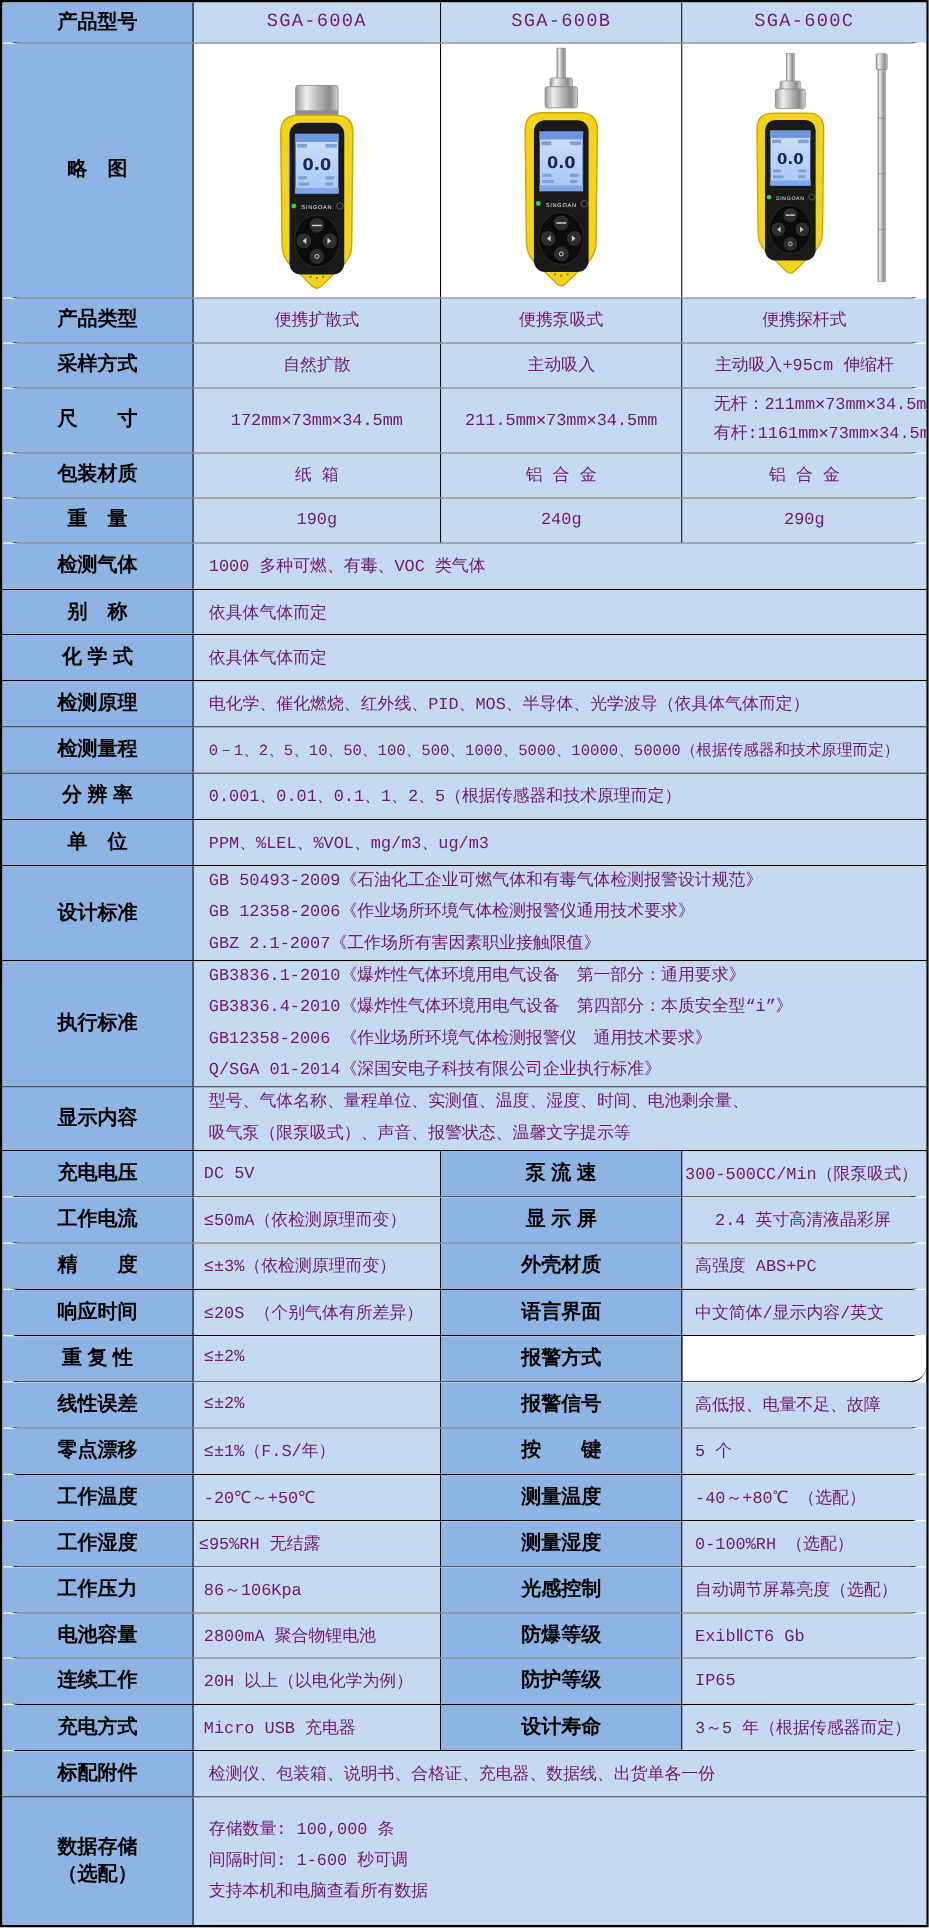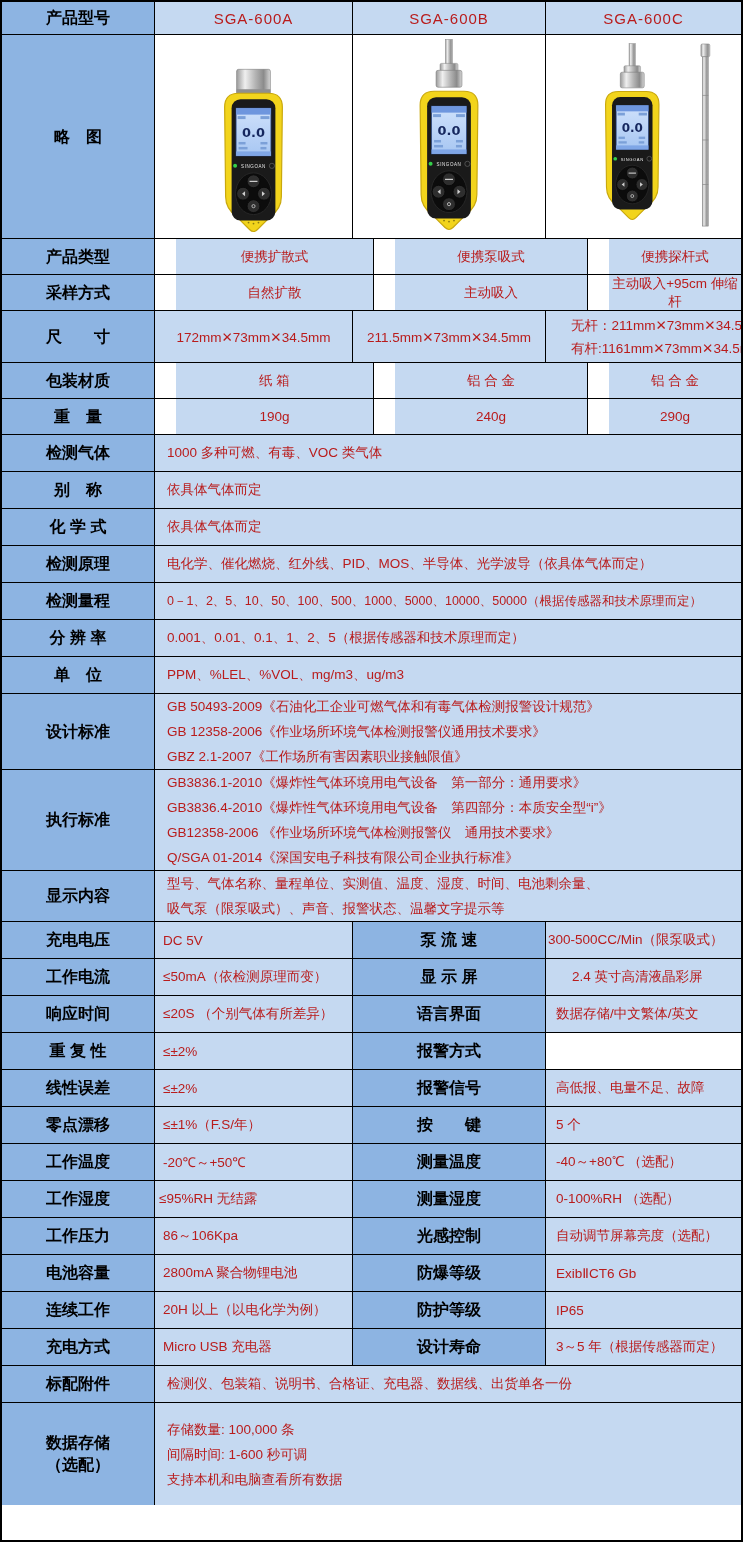--- a/index.html
+++ b/index.html
@@ -11,45 +11,45 @@
   *{box-sizing:border-box;margin:0;padding:0;}
   html,body{background:#fff;}
   body{width:743px;font-family:"Liberation Sans",sans-serif;}
   .spec-table{
     width:743px;height:1542px;
     border:2px solid var(--border);
     display:flex;flex-direction:column;
   }
   .row{display:grid;border-bottom:1px solid var(--border);}
   .row:last-child{border-bottom:none;}
-  .r4{grid-template-columns:153px 198px 193px 1fr;}
+  .r4{grid-template-columns:153px 198px 193px 1fr;border-radius:13px;}
   .r2{grid-template-columns:153px 1fr;}
   .cell{border-right:1px solid var(--border);display:flex;align-items:center;overflow:hidden;}
   .cell.last{border-right:none;}
   .lab{
     background:var(--label_bg);
     justify-content:center;text-align:center;
     font-weight:bold;font-size:16px;color:#000;
     line-height:22px;white-space:pre-line;
   }
   .val{
     background:var(--value_bg);
-    font-family:Liberation Sans, sans-serif;
-    font-size:13.5px;color:#b91c1c;
+    font-family:Liberation Mono, monospace;
+    font-size:13.5px;color:#701a75;
   }
   .val.center{justify-content:center;text-align:center;}
   .val.left{padding-left:12px;padding-right:6px;}
   .photo{background:var(--photo_bg);justify-content:center;align-items:center;}
   .multiline{flex-direction:column;align-items:flex-start;justify-content:center;}
   .multiline .line{line-height:25px;white-space:nowrap;}
   .twoline .line{line-height:23px;white-space:nowrap;margin-left:17px;}
   
   .h-header{height:33px;}
   .h-sketch{height:204px;}
-  .h36{height:36px;gap:21px;}
+  .h36{height:36px;}
   .h37{height:37px;}
   .h52{height:52px;}
   .h76{height:76px;}
   .h101{height:101px;}
   .h51{height:51px;}
   .h102{height:102px;}
   .model{font-size:15px;letter-spacing:1px;}
   .dev-svg{display:block;}
 </style>
 </head>
@@ -293,24 +293,30 @@
     <div class="cell lab">泵 流 速</div>
     <div class="cell val last" style="padding-left:2px">300-500CC/Min（限泵吸式）</div>
   </div>
   <div class="row r4 h37">
     <div class="cell lab">工作电流</div>
     <div class="cell val" style="padding-left:8px">≤50mA（依检测原理而变）</div>
     <div class="cell lab">显 示 屏</div>
     <div class="cell val last" style="padding-left:26px">2.4 英寸高清液晶彩屏</div>
   </div>
   <div class="row r4 h37">
+    <div class="cell lab">精　　度</div>
+    <div class="cell val" style="padding-left:8px">≤±3%（依检测原理而变）</div>
+    <div class="cell lab">外壳材质</div>
+    <div class="cell val last" style="padding-left:10px">高强度 ABS+PC</div>
+  </div>
+  <div class="row r4 h37">
     <div class="cell lab">响应时间</div>
     <div class="cell val" style="padding-left:8px">≤20S （个别气体有所差异）</div>
     <div class="cell lab">语言界面</div>
-    <div class="cell val last" style="padding-left:10px">数据存储/中文繁体/英文</div>
+    <div class="cell val last" style="padding-left:10px">中文简体/显示内容/英文</div>
   </div>
   <div class="row r4 h37">
     <div class="cell lab">重 复 性</div>
     <div class="cell val" style="padding-left:8px">≤±2%</div>
     <div class="cell lab">报警方式</div>
   </div>
   <div class="row r4 h37">
     <div class="cell lab">线性误差</div>
     <div class="cell val" style="padding-left:8px">≤±2%</div>
     <div class="cell lab">报警信号</div>

